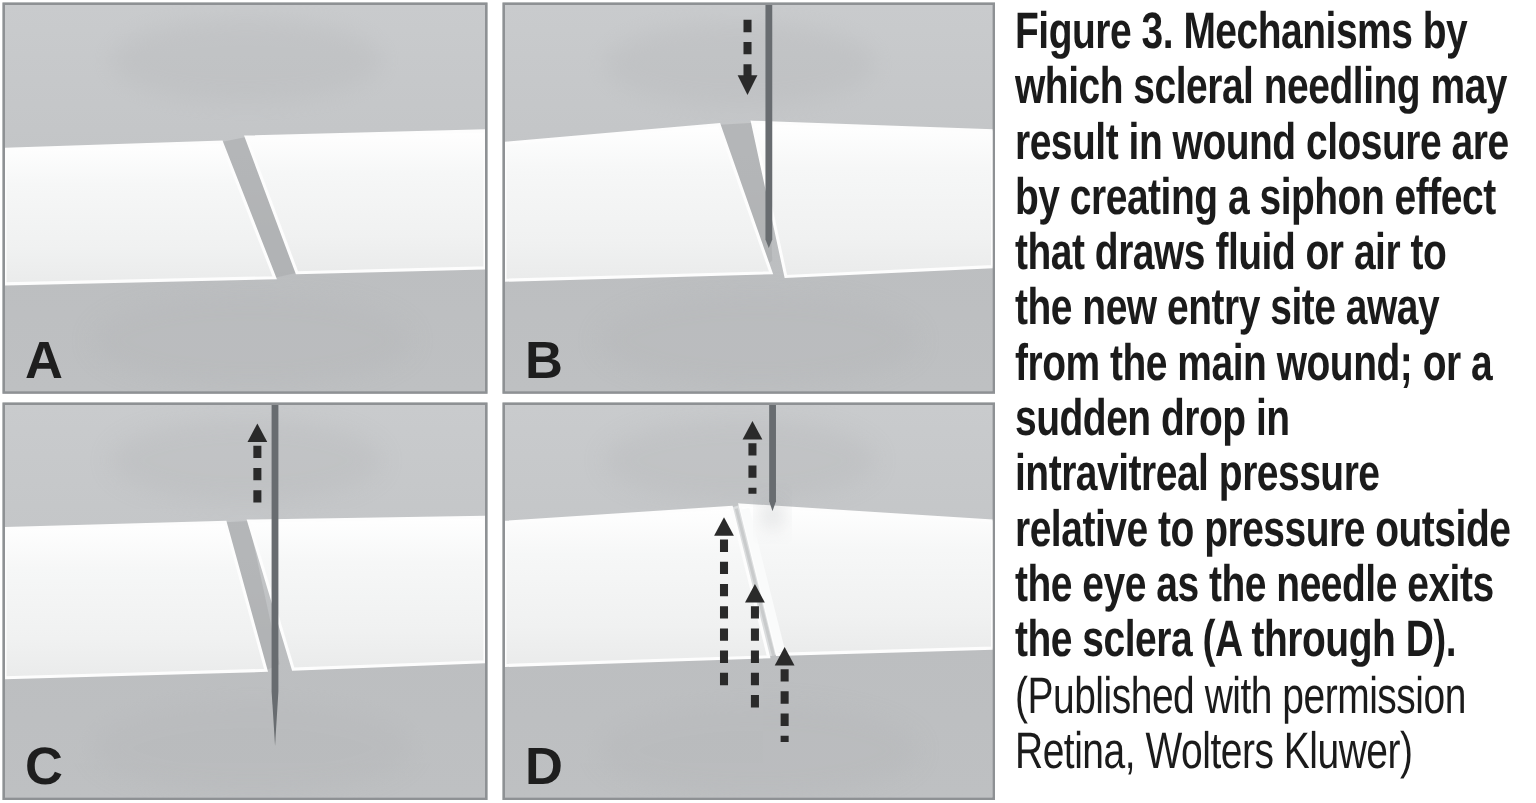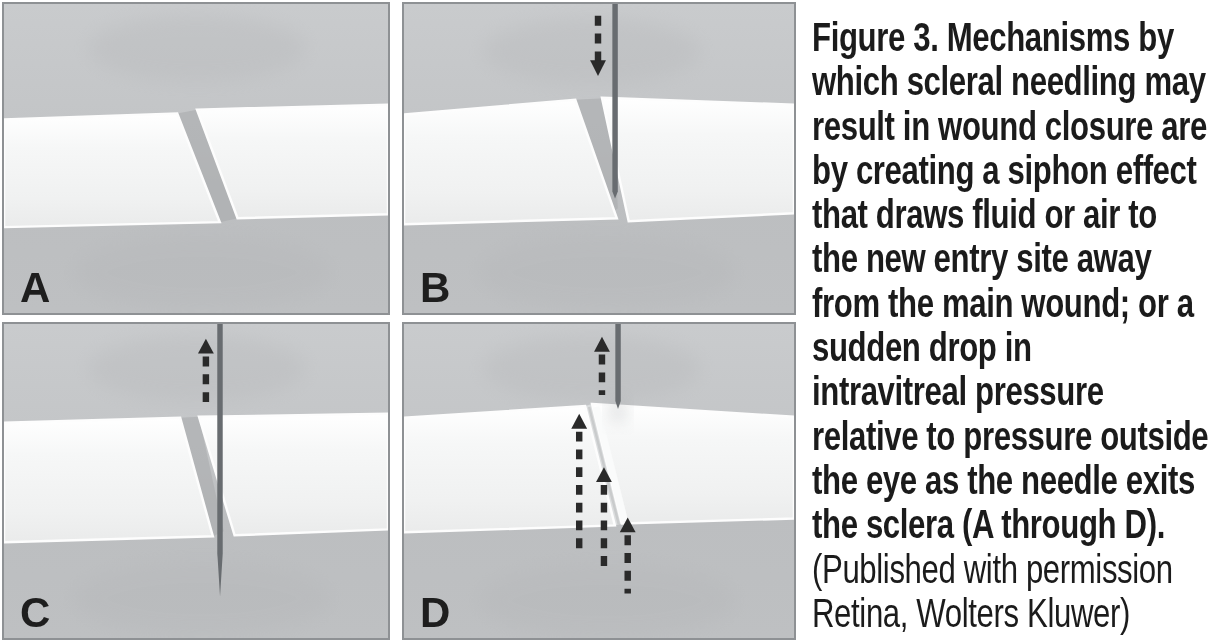--- a/index.html
+++ b/index.html
@@ -7,21 +7,21 @@
        font-family:"Liberation Sans",sans-serif;}
   .figure{position:absolute;inset:0;}
   .panel{position:absolute;border:2px solid #8e9194;background:#c3c5c7;box-sizing:border-box;}
   .panel-a{left:2px;top:2px;width:388px;height:313px;}
   .panel-b{left:402px;top:2px;width:394px;height:313px;}
   .panel-c{left:2px;top:322px;width:388px;height:318px;}
   .panel-d{left:402px;top:322px;width:394px;height:318px;}
   .panel svg{position:absolute;inset:0;width:100%;height:100%;display:block;}
   .panel-label{position:absolute;left:16px;bottom:4px;
        font-weight:700;font-size:42px;line-height:42px;color:#1e1e1e;z-index:3;}
-  .caption{position:absolute;left:812px;top:15px;width:417px;color:#1b1b1b;}
+  .caption{position:absolute;left:812px;top:2px;width:417px;color:#1b1b1b;}
   .cap-scale{transform:scaleX(0.76);transform-origin:0 0;width:552px;}
   .cap-line{white-space:nowrap;font-size:41px;line-height:44.3px;letter-spacing:-0.5px;}
   .cap-line.b{font-weight:700;}
   .cap-line.r{font-weight:400;}
   
   .band{fill:url(#g-band);stroke:#fdfdfd;stroke-width:2.5px;}
   .wedge{fill:#a8aaac;opacity:.55;}
   .needle{fill:#686c70;}
   .dash{stroke:#2a2a2a;stroke-width:6.5px;stroke-dasharray:10 8;fill:none;}
   .head{fill:#2a2a2a;}

